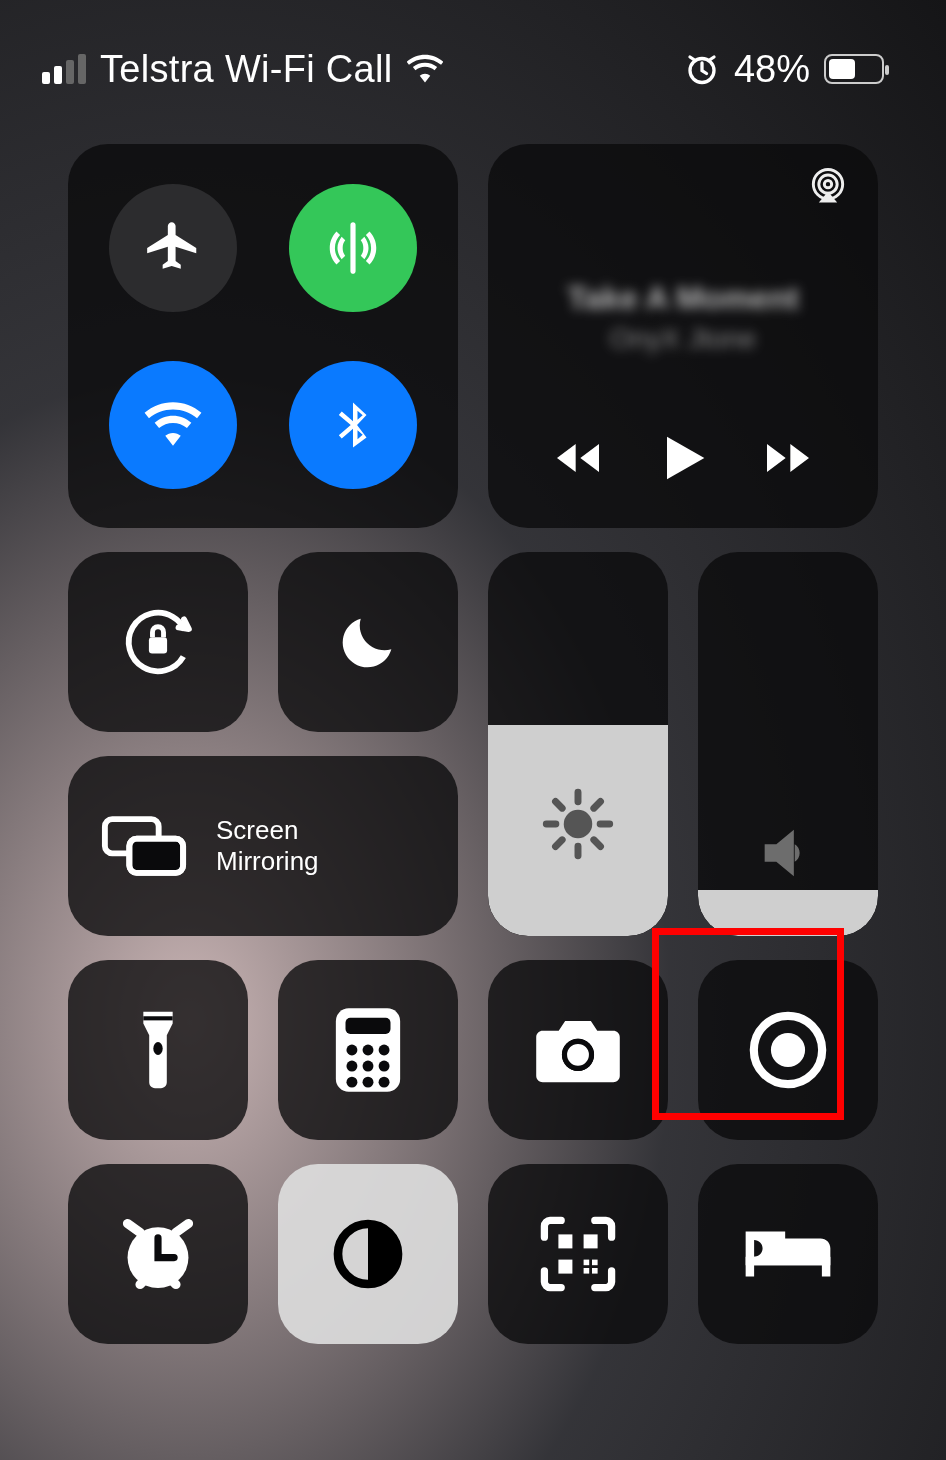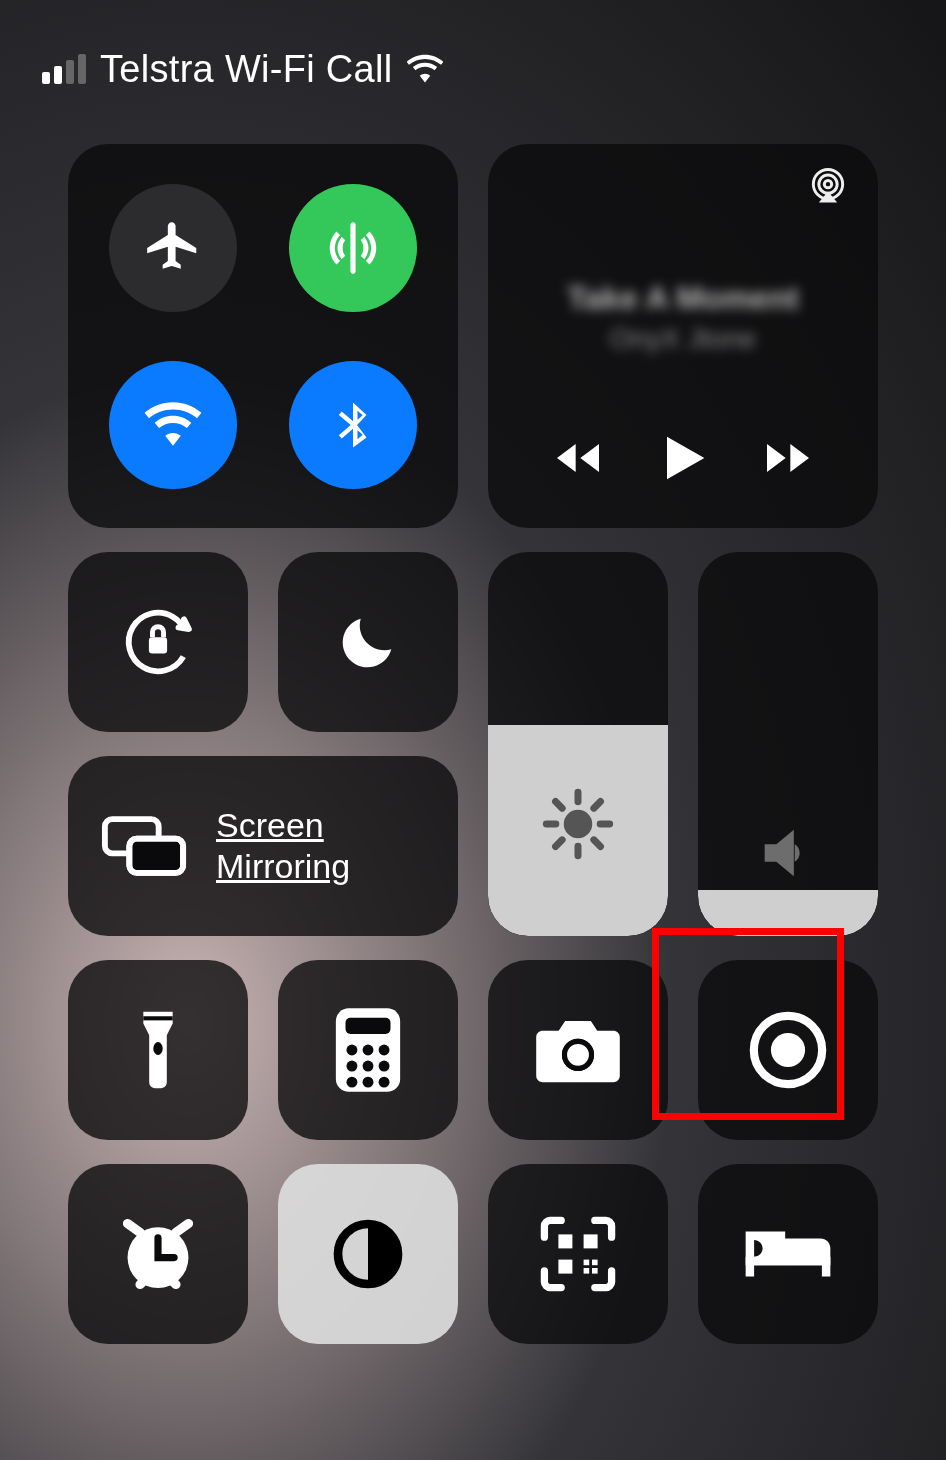--- a/index.html
+++ b/index.html
@@ -81,21 +81,21 @@
   
   .media { flex-direction:column; justify-content:space-between; padding:20px 28px 28px; }
   .media-top { width:100%; display:flex; justify-content:flex-end; }
   .media-txt { text-align:center; filter: blur(6px); opacity:0.8; }
   .media-title { font-size:32px; font-weight:600; color:#ddd; }
   .media-sub { font-size:28px; color:#aaa; margin-top:6px; }
   .media-ctrls { width:100%; display:flex; justify-content:space-around; align-items:center; padding:0 12px 10px; }
 
   
   .mirror { justify-content:flex-start; padding-left:32px; gap:28px; }
-  .mirror-label { font-size:34px; line-height:1.2;text-decoration:underline; }
+  .mirror-label { font-size:26px; line-height:1.2; }
 
   
   .slider {
     flex-direction:column; justify-content:flex-end; overflow:hidden;
   }
   .slider .fill {
     background:#cfcfcf; width:100%;
     display:flex; align-items:center; justify-content:center;
     border-bottom-left-radius:40px; border-bottom-right-radius:40px;
   }
@@ -118,20 +118,33 @@
         <span></span>
         <span></span>
         <span></span>
     </div>
     <div class="carrier">Telstra Wi-Fi Call</div>
     <span class="wifi-sm">
       <svg viewBox="0 0 24 24" fill="#fff">
           <path d="M12 21l3.5-4.5c-1-.8-2.2-1.3-3.5-1.3s-2.5.5-3.5 1.3L12 21zm-6.4-8.2c1.8-1.5 4-2.3 6.4-2.3s4.6.8 6.4 2.3l1.7-2.1C17.8 8.8 15 7.8 12 7.8s-5.8 1-8.1 2.9l1.7 2.1zM1.3 9.2C4.2 6.8 7.9 5.3 12 5.3s7.8 1.5 10.7 3.9l1.6-2C20.9 4.3 16.6 2.5 12 2.5S3.1 4.3-.3 7.2l1.6 2z"></path>
         </svg>
     </span>
+  </div>
+  <div class="status-right">
+    <span class="alarm-sm">
+      <svg viewBox="0 0 24 24" fill="#fff">
+          <circle cx="12" cy="13" r="8" fill="none" stroke="#fff" stroke-width="2.2"></circle>
+          <path d="M12 8v5l3 2" stroke="#fff" stroke-width="2.2" fill="none" stroke-linecap="round"></path>
+          <path d="M4 4l3 2M20 4l-3 2" stroke="#fff" stroke-width="2.2" stroke-linecap="round"></path>
+        </svg>
+    </span>
+    <div class="batt-pct">48%</div>
+    <div class="battery">
+        <div class="fill"></div>
+      </div>
   </div>
 </div>
 
 <div class="grid">
 
   <div class="tile span2 rspan2 conn">
     <div class="circle c-dark">
       <svg width="62" height="62" viewBox="0 0 24 24" fill="#fff">
           <path d="M21 14v-2l-8-5V3.5C13 2.7 12.3 2 11.5 2S10 2.7 10 3.5V7l-8 5v2l8-2.5V17l-2 1.5V20l3.5-1 3.5 1v-1.5L13 17v-5.5l8 2.5z"></path>
         </svg>

